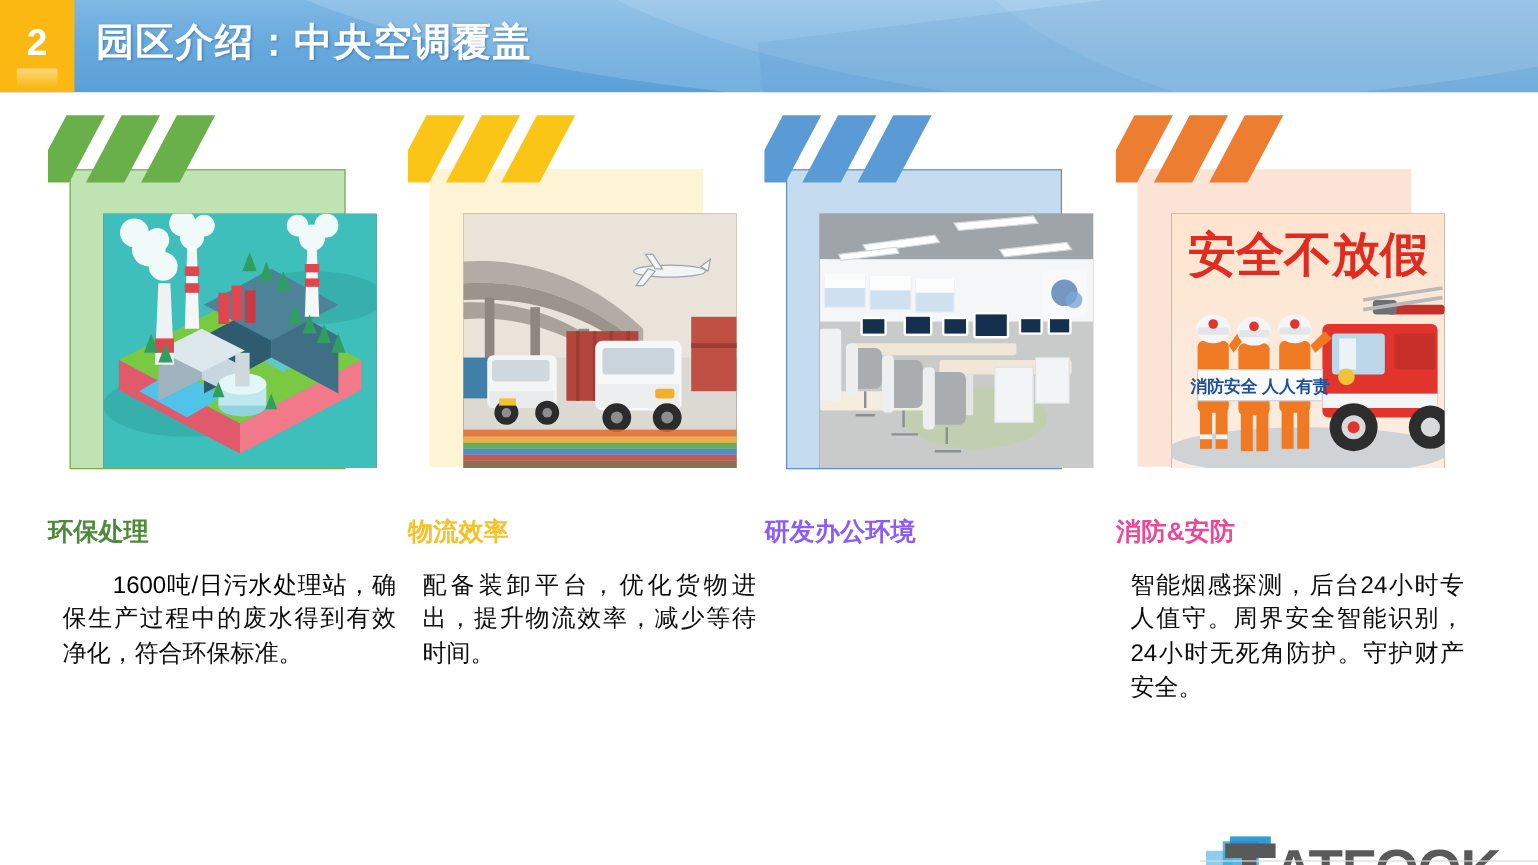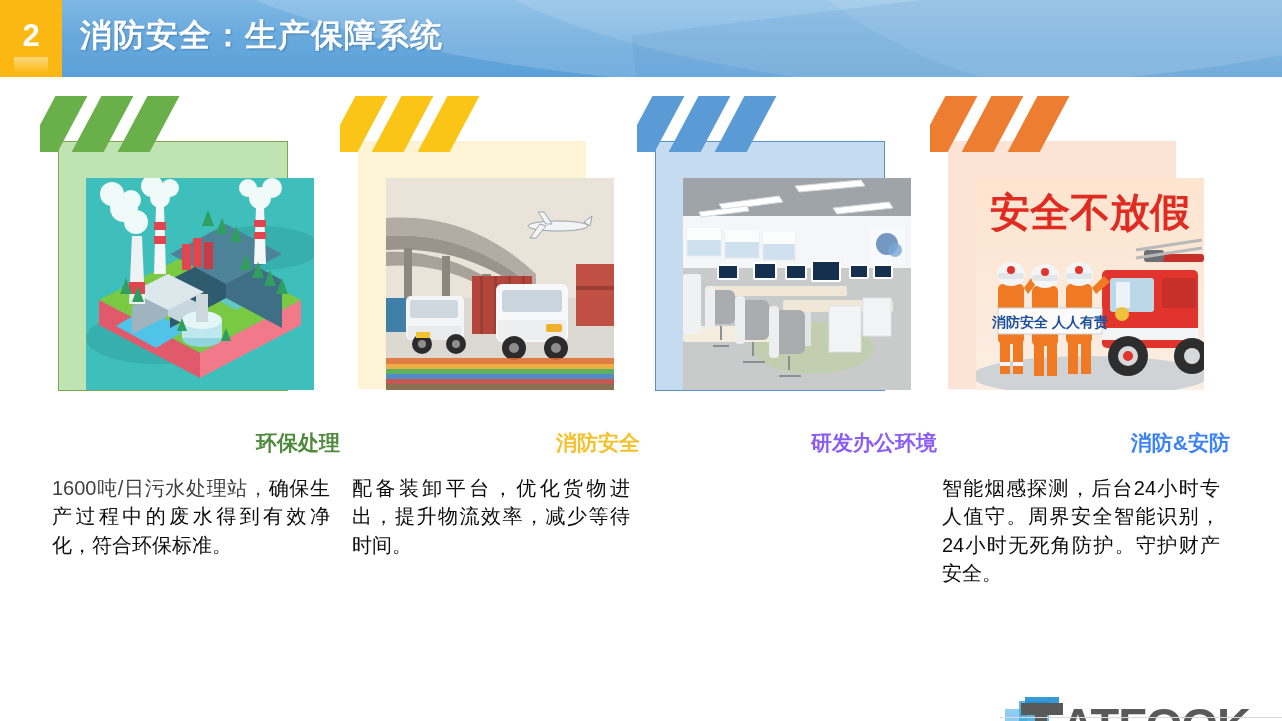--- a/index.html
+++ b/index.html
@@ -48,25 +48,25 @@
   .stripes{position:absolute;left:0;top:0;width:190px;height:56px;overflow:hidden;}
   .stripe{position:absolute;top:-6px;width:32px;height:70px;transform:skewX(-28deg);}
   .stripe.s1{left:0px;}
   .stripe.s2{left:46px;}
   .stripe.s3{left:92px;}
 
   .photo{position:absolute;left:46px;top:82px;width:228px;height:212px;
     overflow:hidden;background:#737373;}
   .photo svg{display:block;width:100%;height:100%;}
 
-  .c-title{position:absolute;left:0;top:333px;width:300px;text-align:right;
+  .c-title{position:absolute;left:0;top:333px;width:300px;text-align:left;
     font-size:21px;font-weight:bold;}
   .c-body{position:absolute;left:12px;top:378px;width:278px;
     font-size:20px;line-height:1.42;color:#0d0d0d;text-align:justify;}
-  .hl-red{color:#404040;}
+  .hl-red{color:#000000;margin-left:42px;}
 
   
   .logo{position:absolute;left:1003px;top:695px;width:262px;height:52px;}
   .logo svg{display:block;}
   .footline{position:absolute;left:1000px;top:717px;width:282px;height:1px;
     background:#d9d9d9;}
 </style>
 </head>
 <body>
 
@@ -75,21 +75,21 @@
   <div class="header">
     <div class="hdr-blue">
       <div class="wave wave-a"></div>
       <div class="wave wave-b"></div>
       <div class="wave wave-c"></div>
       <div class="wave-d"></div>
     </div>
     <div class="hdr-num-box">
       <span class="hdr-num">2</span>
     </div>
-    <div class="hdr-title">消防安全：生产保障系统</div>
+    <div class="hdr-title">园区介绍：中央空调覆盖</div>
   </div>
 
   <div class="cards">
 
     <div class="card card1">
       <div class="panel bordered" style="background:#bfe3b3;"></div>
       <div class="stripes">
         <div class="stripe s1" style="background:#6ab04a;"></div>
         <div class="stripe s2" style="background:#6ab04a;"></div>
         <div class="stripe s3" style="background:#6ab04a;"></div>
@@ -227,21 +227,21 @@
           <g opacity=".85">
             <rect x="0" y="180" width="228" height="6" fill="#e36d2c"></rect>
             <rect x="0" y="186" width="228" height="5" fill="#f0a72c"></rect>
             <rect x="0" y="191" width="228" height="5" fill="#49a84c"></rect>
             <rect x="0" y="196" width="228" height="5" fill="#3b7fc4"></rect>
             <rect x="0" y="201" width="228" height="5" fill="#c0443e"></rect>
             <rect x="0" y="206" width="228" height="6" fill="#7a5f3a"></rect>
           </g>
         </svg>
       </div>
-      <div class="c-title" style="color: rgb(245, 192, 40);">消防安全</div>
+      <div class="c-title" style="color: rgb(245, 192, 40);">物流效率</div>
       <div class="c-body">配备装卸平台，优化货物进出，提升物流效率，减少等待时间。</div>
     </div>
 
     <div class="card card3">
       <div class="panel bordered-blue" style="background:#c5dcf0;"></div>
       <div class="stripes">
         <div class="stripe s1" style="background:#5b9bd5;"></div>
         <div class="stripe s2" style="background:#5b9bd5;"></div>
         <div class="stripe s3" style="background:#5b9bd5;"></div>
       </div>
@@ -394,21 +394,21 @@
               <rect x="4" y="95" width="26" height="6" rx="2" fill="#e3e6e8"></rect>
               <circle cx="17" cy="92" r="4" fill="#e0342c"></circle>
               <path d="M30,110 L42,98 L48,104 L34,116 Z" fill="#f07a23"></path>
             </g>
           </g>
 
           <rect x="22" y="130" width="104" height="26" fill="#fbfbfb" stroke="#cdcfd1"></rect>
           <text x="74" y="149" text-anchor="middle" fill="#1d4f9b" font-family="'Liberation Sans',sans-serif" font-size="14" font-weight="bold">消防安全  人人有责</text>
         </svg>
       </div>
-      <div class="c-title" style="color: #3b82f6;">消防&amp;安防</div>
+      <div class="c-title" style="color: #ec4899;">消防&amp;安防</div>
       <div class="c-body">智能烟感探测，后台24小时专人值守。周界安全智能识别，24小时无死角防护。守护财产安全。</div>
     </div>
 
   </div>
 
   <div class="logo">
     <svg width="262" height="52" viewBox="0 0 262 52">
       <rect x="2" y="14" width="22" height="34" fill="#8ecdf0"></rect>
       <rect x="16" y="6" width="30" height="42" fill="#41a7dc" opacity=".85"></rect>
       <rect x="22" y="2" width="34" height="14" fill="#1f8fd0" opacity=".9"></rect>

